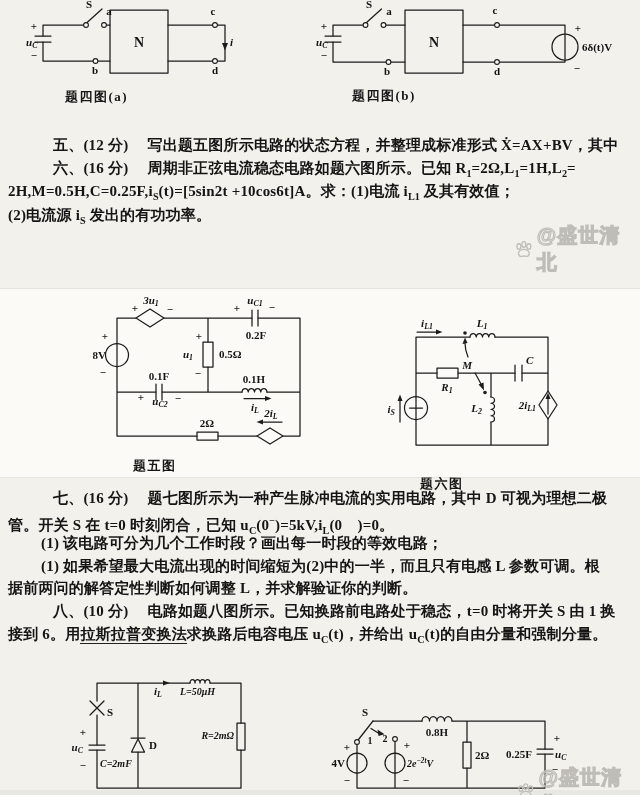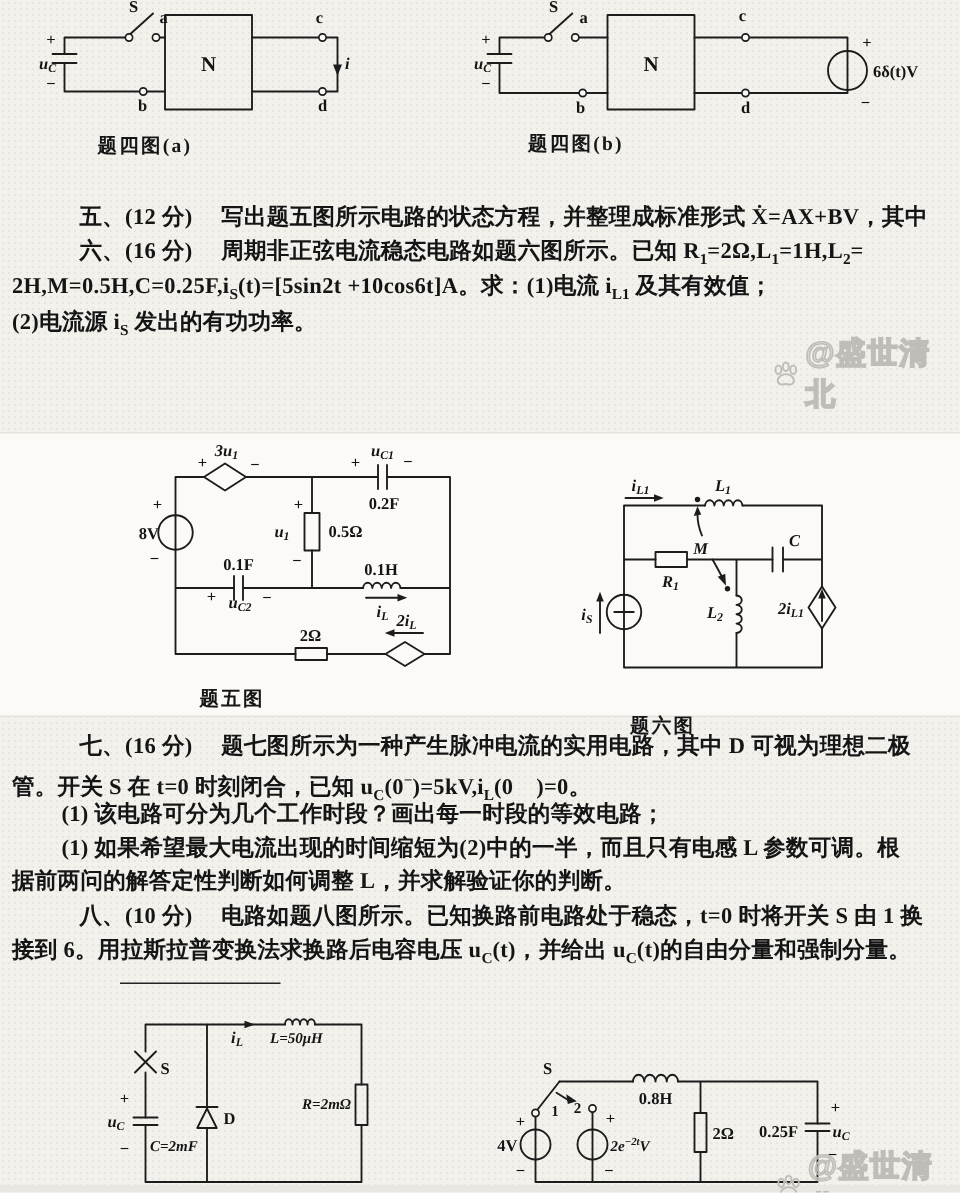--- a/index.html
+++ b/index.html
@@ -12,21 +12,21 @@
 .bstrip{position:absolute;left:0;top:790px;width:640px;height:5px;background:#e9e7e2}
 .fig{position:absolute}
 .caption{position:absolute;width:110px;text-align:left;font-size:13px;font-weight:700;color:#161616;letter-spacing:1.5px}
 .tb{position:absolute;left:8px;width:620px;color:#151515;font-weight:700;font-size:15px}
 .tb .line{white-space:nowrap;letter-spacing:0.2px}
 .ta .line{height:23.2px;line-height:23.2px}
 .tbb .line{height:22.6px;line-height:22.6px}
 .ind1{padding-left:45px}
 .ind2{padding-left:33px}
 sub,sup{font-size:68%;letter-spacing:0}
-.uline{border-bottom:1.2px solid #222;padding-bottom:13px}
+.uline{border-bottom:1.2px solid #222;padding-bottom:1px}
 .wm{position:absolute;display:flex;align-items:center;gap:3px;z-index:5}
 .wm-text{font-size:20px;font-weight:700;letter-spacing:1px;color:rgba(214,212,206,0.30);
   -webkit-text-stroke:1.1px #bfbdb7;font-family:"Liberation Sans","DejaVu Sans",sans-serif}
 svg .w{stroke:#1c1c1c;stroke-width:1.25;fill:none;stroke-linecap:round;stroke-linejoin:round}
 svg .f{fill:#1c1c1c;stroke:none}
 svg .term{fill:#fbfaf7;stroke:#1c1c1c;stroke-width:1.1}
 svg text{fill:#141414;font-family:"Liberation Serif","DejaVu Serif",serif;font-size:11px;font-weight:600}
 svg text.it{font-style:italic}
 svg text.sm{font-size:10px}
 svg text.big{font-size:14px}

